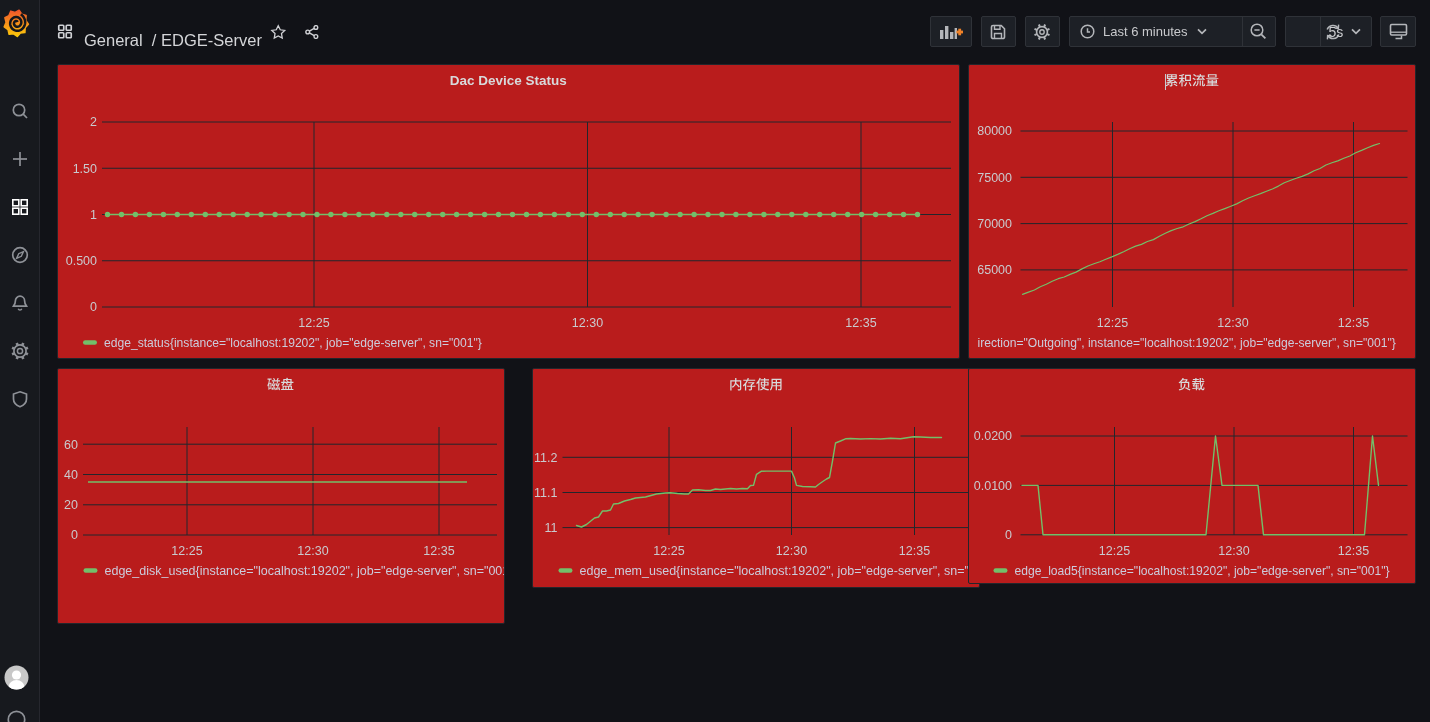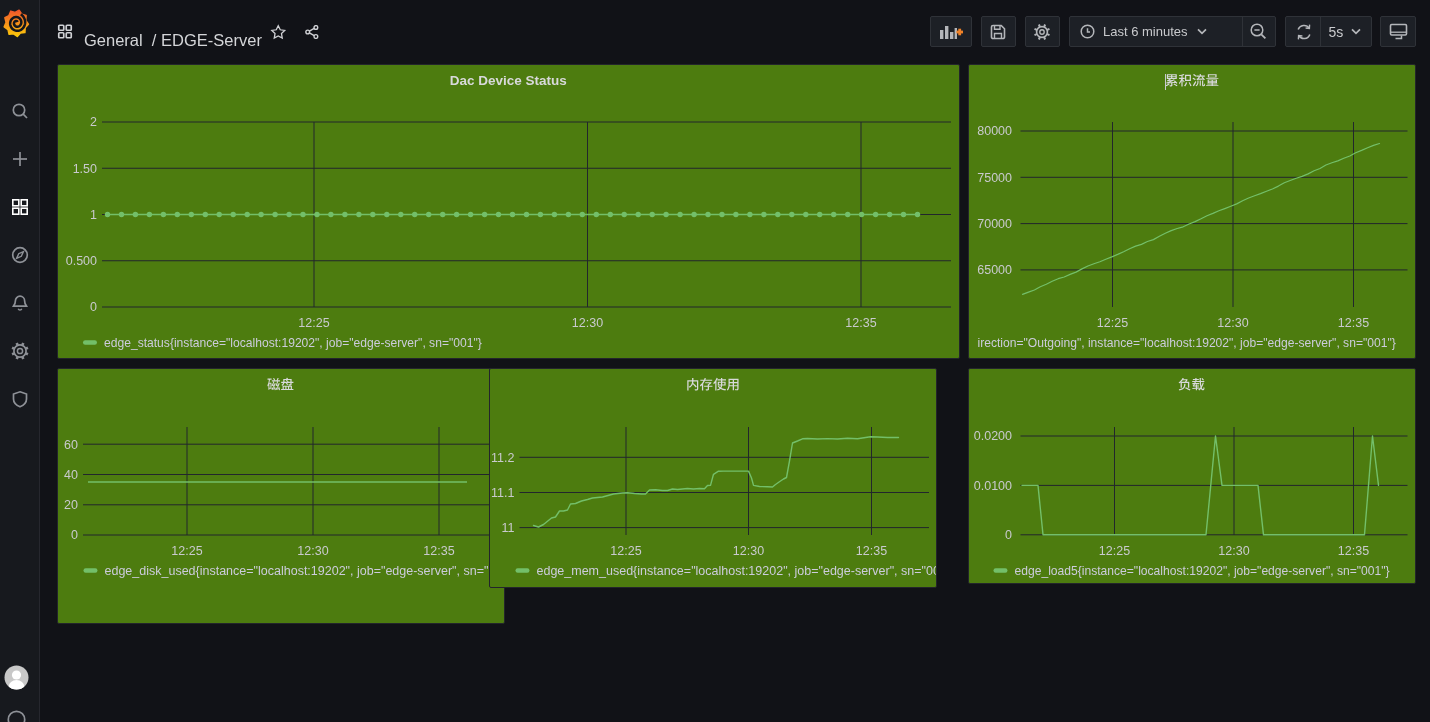--- a/index.html
+++ b/index.html
@@ -1,17 +1,17 @@
 <!DOCTYPE html>
 <html><head><meta charset="utf-8"><style>
 *{margin:0;padding:0;box-sizing:border-box}
 html,body{width:1430px;height:722px;background:#111217;overflow:hidden;
   font-family:"Liberation Sans",sans-serif;}
 .abs{position:absolute}
-.panel{position:absolute;background:#4d7c0f;border:1px solid #23252B;border-radius:2px;overflow:hidden}
+.panel{position:absolute;background:#b91c1c;border:1px solid #23252B;border-radius:2px;overflow:hidden}
 .ptitle{position:absolute;top:0;left:0;right:0;height:28px;display:flex;align-items:center;justify-content:center;
   color:#D8D9DA;font-size:13.5px;font-weight:700;letter-spacing:0}
 .btn{position:absolute;top:16px;height:31px;background:#1D2026;border:1px solid #2F3238;border-radius:2px;
   display:flex;align-items:center;justify-content:center;color:#C7C8CC}
 </style></head><body>
 <div class="abs" style="left:0;top:0;width:40px;height:722px;background:#17191E;border-right:1px solid #26272E"></div>
 <svg class="abs" style="left:0;top:0" width="40" height="46">
 <defs>
       <linearGradient id="glog" x1="0" y1="0" x2="0" y2="1">
 <stop offset="0" stop-color="#F2562B"></stop>
@@ -136,21 +136,21 @@
 <svg style="margin-left:9px" width="10" height="7" viewBox="0 0 10 7" fill="none" stroke="#B4B6BA" stroke-width="1.7">
       <path d="M1 1.4 L5 5.4 L9 1.4"></path>
     </svg>
 <div style="position:absolute;left:171.5px;top:0;bottom:0;width:1px;background:#2F3238"></div>
 <svg style="position:absolute;left:180px" width="17" height="17" viewBox="0 0 17 17" fill="none" stroke="#B4B6BA" stroke-width="1.5">
 <circle cx="7" cy="7" r="5.8"></circle>
       <line x1="11.3" y1="11.3" x2="15.4" y2="15.4" stroke-width="1.8"></line>
       <line x1="4.4" y1="7" x2="9.6" y2="7"></line>
     </svg>
 </div>
-<div class="btn" style="left:1284.5px;width:87.5px;justify-content:flex-start">
+<div class="btn" style="left:1284.5px;width:87.5px;justify-content:center">
 <svg style="margin-left:9px" width="18" height="18" viewBox="0 0 18 18" fill="none" stroke="#B4B6BA" stroke-width="1.6">
 <path d="M3.2 6.6 A6.2 6.2 0 0 1 14.2 5.2"></path>
       <path d="M14.8 11.4 A6.2 6.2 0 0 1 3.8 12.8"></path>
 <path d="M14.6 1.6 l-0.2 3.8 -3.8 -0.4" stroke-width="1.4"></path>
 <path d="M3.4 16.4 l0.2 -3.8 3.8 0.4" stroke-width="1.4"></path>
 </svg>
 <div style="position:absolute;left:34.8px;top:0;bottom:0;width:1px;background:#2F3238"></div>
 <span style="position:absolute;left:43px;font-size:14px;color:#C9CACD">5s</span>
 <svg style="position:absolute;left:65px" width="10" height="7" viewBox="0 0 10 7" fill="none" stroke="#B4B6BA" stroke-width="1.7">
       <path d="M1 1.4 L5 5.4 L9 1.4"></path>
@@ -295,21 +295,21 @@
       <text x="129" y="185.8" text-anchor="middle" font-size="12.5" fill="#C9CACE" font-weight="400">12:25</text>
       <line x1="255" y1="58" x2="255" y2="166" stroke="#22262C" stroke-width="1"></line>
       <text x="255" y="185.8" text-anchor="middle" font-size="12.5" fill="#C9CACE" font-weight="400">12:30</text>
       <line x1="381" y1="58" x2="381" y2="166" stroke="#22262C" stroke-width="1"></line>
       <text x="381" y="185.8" text-anchor="middle" font-size="12.5" fill="#C9CACE" font-weight="400">12:35</text>
       <line x1="30" y1="113" x2="409" y2="113" stroke="#73BF69" stroke-width="1.5"></line>
       <rect x="25.5" y="199.3" width="14" height="4.4" rx="2.2" fill="#73BF69"></rect>
       <text x="46.5" y="205.8" text-anchor="start" font-size="12.5" fill="#CCCCDC" font-weight="400">edge_disk_used{instance="localhost:19202", job="edge-server", sn="001"}</text>
     </svg>
 </div>
-<div class="panel" style="left:489px;top:368px;width:447.5px;height:220px">
+<div class="panel" style="left:532px;top:368px;width:447.5px;height:220px">
 <div class="ptitle">
       <svg style="position:relative;top:1px" width="54.0" height="13.5" viewBox="0 -30 4000 1000" fill="#D8D9DA">
         <path transform="translate(0,880) scale(1,-1)" d="M94 675V-86H189V582H451C446 454 410 296 202 185C225 169 257 134 270 114C394 187 464 275 503 367C587 286 676 193 722 130L800 192C742 264 626 375 533 459C542 501 547 542 549 582H815V33C815 15 809 10 790 9C770 8 702 8 636 11C650 -15 664 -58 668 -84C758 -84 820 -83 858 -68C896 -53 908 -24 908 31V675H550V844H452V675Z"></path>
         <path transform="translate(1000,880) scale(1,-1)" d="M609 347V270H341V182H609V23C609 10 605 6 587 5C570 4 511 4 451 6C463 -20 475 -57 479 -84C563 -84 620 -84 657 -70C695 -56 704 -30 704 21V182H959V270H704V318C775 365 848 425 901 483L841 531L821 526H423V440H733C695 405 650 371 609 347ZM378 845C367 802 353 758 336 714H59V623H296C232 492 142 372 25 292C40 270 62 229 72 204C111 231 147 261 180 294V-83H275V405C325 472 367 546 402 623H942V714H440C453 749 465 785 476 821Z"></path>
         <path transform="translate(2000,880) scale(1,-1)" d="M592 839V739H326V652H592V567H351V282H586C580 233 567 187 540 145C494 180 456 220 428 266L350 241C386 180 431 127 486 83C441 46 377 14 287 -7C306 -27 334 -65 345 -86C443 -57 513 -17 563 30C661 -28 782 -65 921 -85C933 -58 958 -20 977 0C837 15 716 47 619 97C655 153 672 216 680 282H935V567H686V652H965V739H686V839ZM438 488H592V391V361H438ZM686 488H844V361H686V391ZM268 847C211 698 116 553 17 460C34 437 60 386 68 364C101 397 134 436 166 479V-88H257V617C295 682 329 750 356 818Z"></path>
         <path transform="translate(3000,880) scale(1,-1)" d="M148 775V415C148 274 138 95 28 -28C49 -40 88 -71 102 -90C176 -8 212 105 229 216H460V-74H555V216H799V36C799 17 792 11 773 11C755 10 687 9 623 13C636 -12 651 -54 654 -78C747 -79 807 -78 844 -63C880 -48 893 -20 893 35V775ZM242 685H460V543H242ZM799 685V543H555V685ZM242 455H460V306H238C241 344 242 380 242 414ZM799 455V306H555V455Z"></path>
       </svg>
     </div>
 <svg width="447.5" height="220" viewBox="0 0 447.5 220" font-family="Liberation Sans, sans-serif">
       <line x1="29.5" y1="88.3" x2="439" y2="88.3" stroke="#22262C" stroke-width="1"></line>

